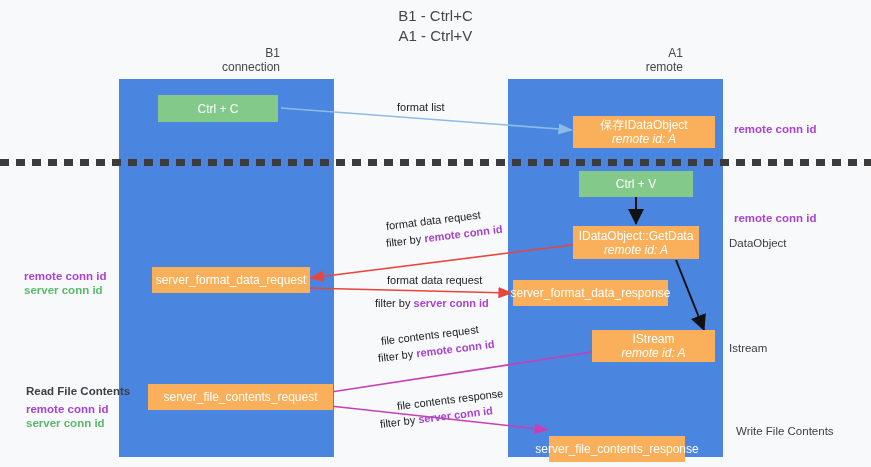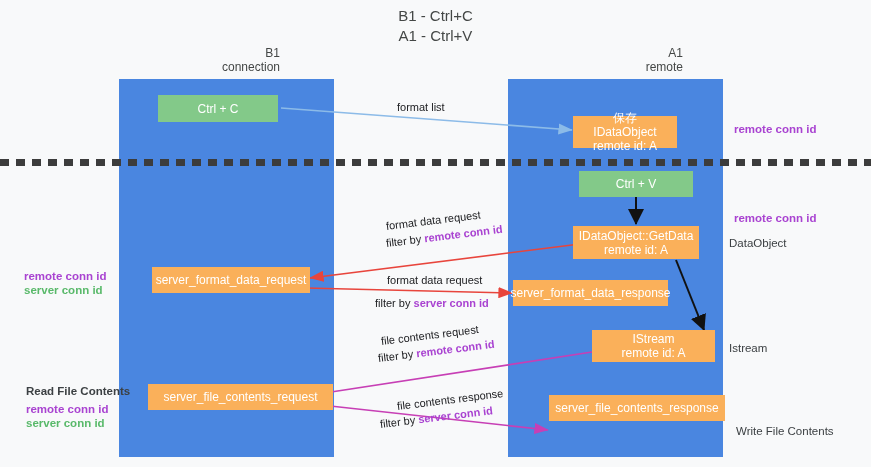--- a/index.html
+++ b/index.html
@@ -53,21 +53,21 @@
     justify-content: center;
     color: #ffffff;
     font-size: 12px;
     line-height: 14px;
     text-align: center;
     padding: 2px 15px;
   }
   .box.green { background: #83c989; }
   .box.orange { background: #f9b койка; }
   .box.orange { background: #fab05a; }
-  .box .l2 { display: block; }
+  .box .l2 { display: block; font-style: italic; }
 
   
   .side-label {
     font-size: 11.5px;
     line-height: 15px;
     color: #3c4043;
     white-space: nowrap;
   }
   .side-label.purple { color: #a943d1; font-weight: bold; }
   .side-label.green  { color: #59b96a; font-weight: bold; }
@@ -143,21 +143,21 @@
 
     <path d="M 592,352 L 318,394" stroke="#c73fb5" stroke-width="1.6" fill="none" marker-end="url(#ah-mag)"></path>
 
     <path d="M 312,404 L 548,430" stroke="#c73fb5" stroke-width="1.6" fill="none" marker-end="url(#ah-mag)"></path>
   </svg>
 
   <div class="abs box green" style="left:158px; top:95px; width:120px; height:27px;">
     <span>Ctrl + C</span>
   </div>
 
-  <div class="abs box orange" style="left:573px; top:116px; width:104px; height:32px;">
+  <div class="abs box orange" style="left:573px; top:116px; width:142px; height:32px;">
     <span>保存IDataObject</span>
     <span class="l2">remote id: A</span>
   </div>
 
   <div class="abs box green" style="left:579px; top:171px; width:114px; height:26px;">
     <span>Ctrl + V</span>
   </div>
 
   <div class="abs box orange" style="left:573px; top:226px; width:126px; height:33px;">
     <span>IDataObject::GetData</span>
@@ -174,21 +174,21 @@
 
   <div class="abs box orange" style="left:592px; top:330px; width:123px; height:32px;">
     <span>IStream</span>
     <span class="l2">remote id: A</span>
   </div>
 
   <div class="abs box orange" style="left:148px; top:384px; width:185px; height:26px;">
     <span>server_file_contents_request</span>
   </div>
 
-  <div class="abs box orange" style="left:549px; top:395px; width:176px; height:26px;">
+  <div class="abs box orange" style="left:549px; top:436px; width:136px; height:26px;">
     <span>server_file_contents_response</span>
   </div>
 
   <div class="abs edge-label" style="left:397px; top:100px;">
     <span>format list</span>
   </div>
 
   <div class="abs" style="left:386px; top:219px;">
     <div class="edge-label rot-n7">format data request</div>
     <div class="edge-label rot-n7" style="margin-top:2px;">

